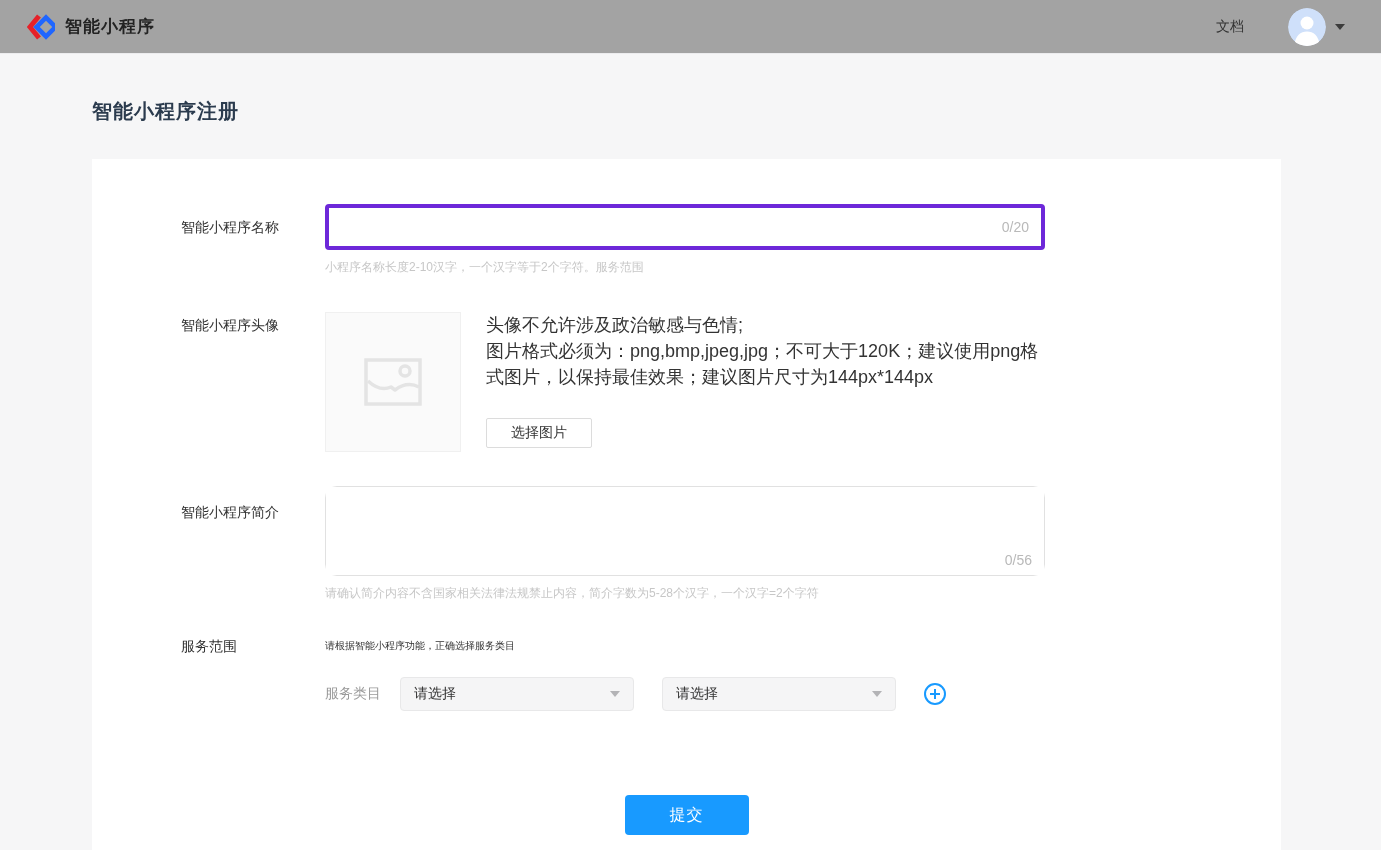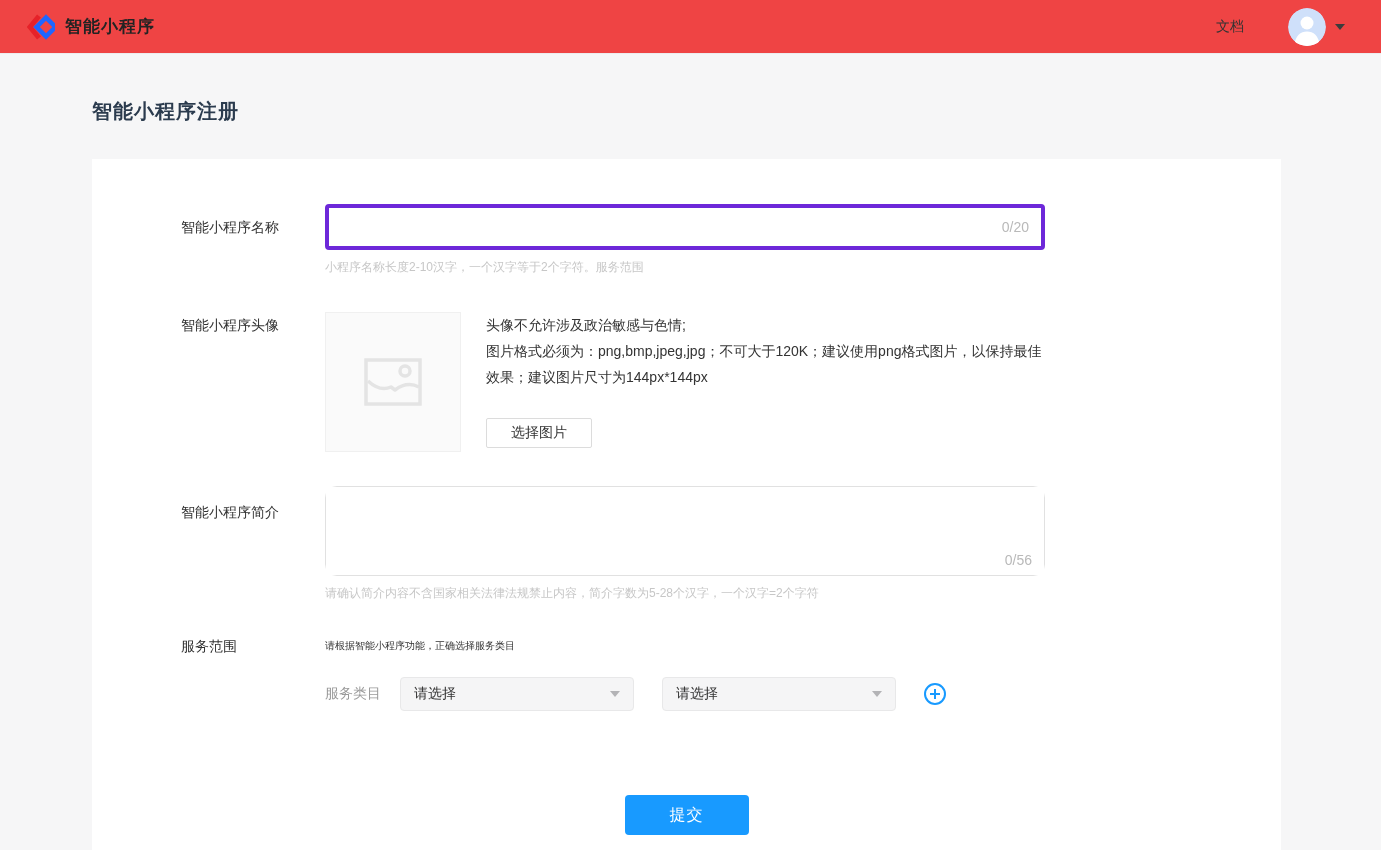--- a/index.html
+++ b/index.html
@@ -1,20 +1,20 @@
 <!DOCTYPE html>
 <html><head>
 <meta charset="utf-8">
 <style>
   * { margin:0; padding:0; box-sizing:border-box; }
   body { font-family:"Liberation Sans","DejaVu Sans",sans-serif; }
   .app { width:1381px; height:850px; background:#f6f6f7; position:relative; overflow:hidden; }
 
   
-  .header { height:54px; background:#ef4444; border-bottom:1px solid #ececee;
+  .header { height:54px; background:#a3a3a3; border-bottom:1px solid #ececee;
             display:flex; align-items:center; justify-content:space-between; padding:0 36px 0 27px; }
   .brand { display:flex; align-items:center; gap:10px; }
   .brand-text { font-size:17px; font-weight:700; color:#232323; letter-spacing:1px; }
   .header-right { display:flex; align-items:center;justify-content:space-between; }
   .doc-link { font-size:14px; color:#333; text-decoration:none; margin-right:44px; cursor:pointer; }
   .user-menu { display:flex; align-items:center; cursor:pointer; }
   .avatar { width:38px; height:38px; border-radius:50%; overflow:hidden; display:block; }
   .caret-down { width:0; height:0; border-left:5px solid transparent; border-right:5px solid transparent;
                 border-top:6px solid #3c3c3c; margin-left:9px; }
 
@@ -35,21 +35,21 @@
   .hint { margin-top:9px; font-size:12px; color:#c7c7c7; }
 
   .row-1 { margin-bottom:36px; }
   .row-2 { margin-bottom:34px; }
   .row-3 { margin-bottom:31px; }
 
   .avatar-flex { display:flex; align-items:flex-start; }
   .img-placeholder { width:136px; height:140px; background:#fafafa; border:1px solid #f0f0f0;
                      display:flex; align-items:center; justify-content:center; cursor:pointer; }
   .avatar-right { margin-left:25px; width:556px; }
-  .avatar-desc { font-size:14px; color:#333; line-height:26px; }
+  .avatar-desc { font-size:18px; color:#333; line-height:26px; }
   .choose-btn { margin-top:28px; height:30px; padding:0 24px; background:#fff; border:1px solid #dcdcdc;
                 border-radius:2px; font-size:14px; color:#333; cursor:pointer; font-family:inherit; }
 
   .textarea-wrap { position:relative; width:720px; height:90px; border:1px solid #e1e1e1; border-radius:12px; background:#fff; }
   .textarea-wrap textarea { width:100%; height:100%; border:none; outline:none; resize:none; border-radius:4px;
                             padding:10px 52px 10px 12px; font-size:14px; color:#333; font-family:inherit; }
   .textarea-counter { position:absolute; right:12px; bottom:7px; font-size:14px; color:#b9b9b9; }
 
   .service-instruction { font-size:10px; color:#333; line-height:20px; padding-top:3px; }
   .service-sub { display:flex; align-items:center; margin-top:21px; }

